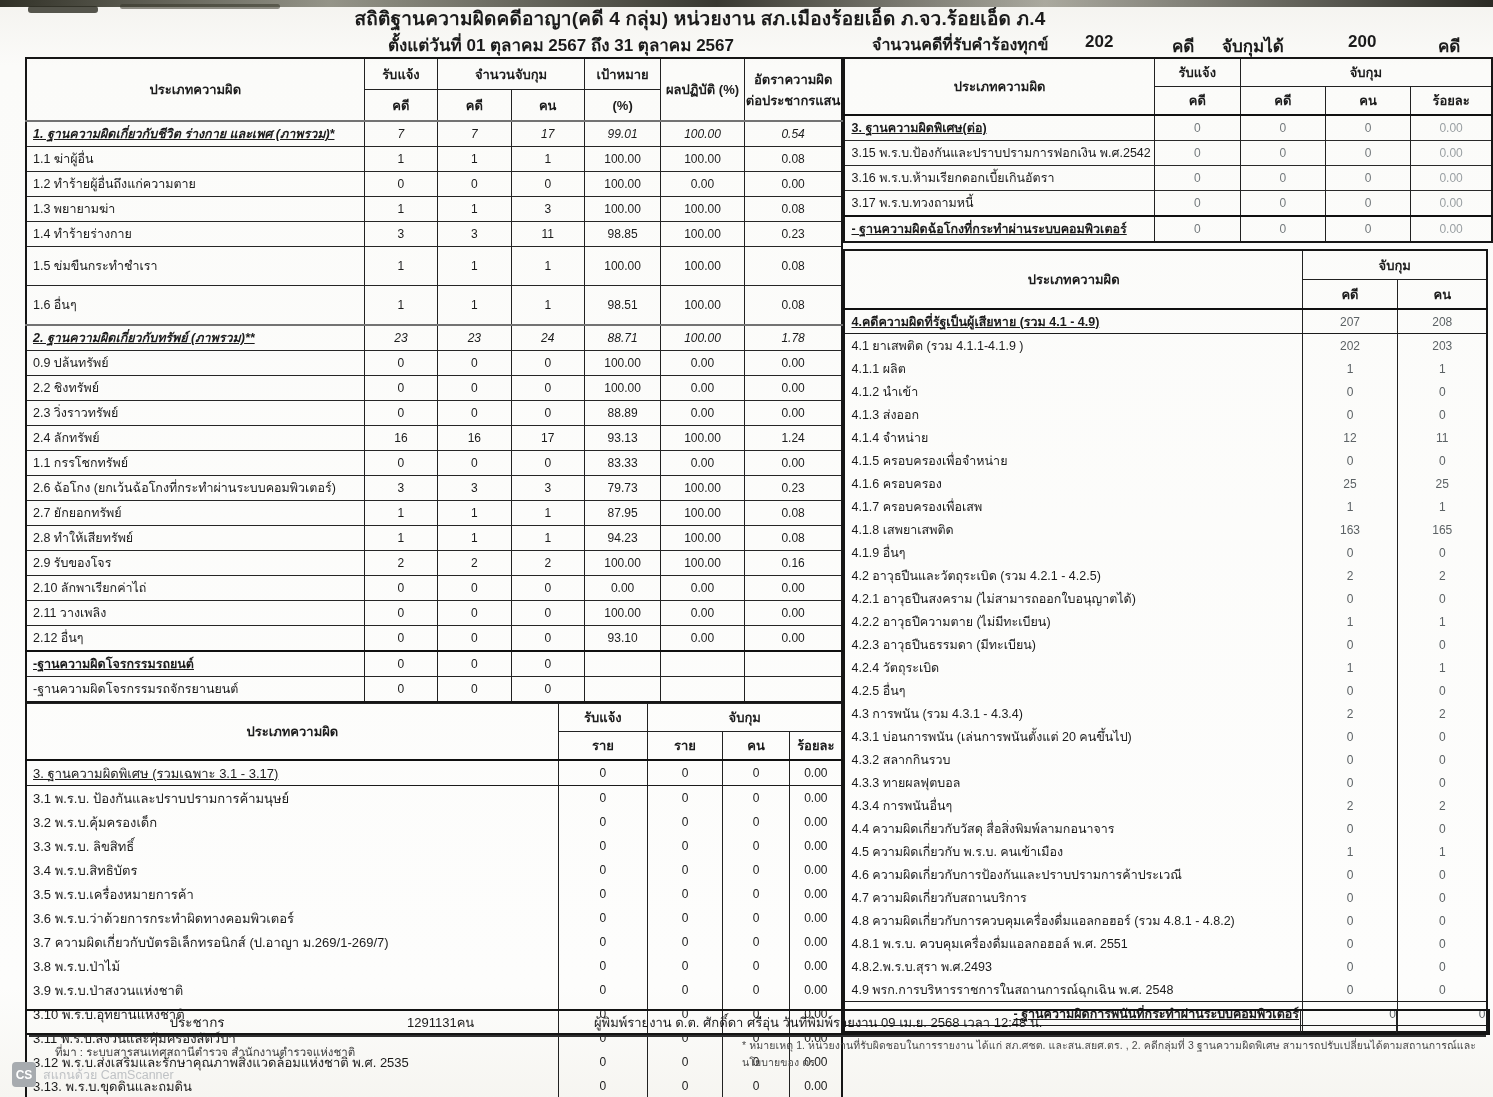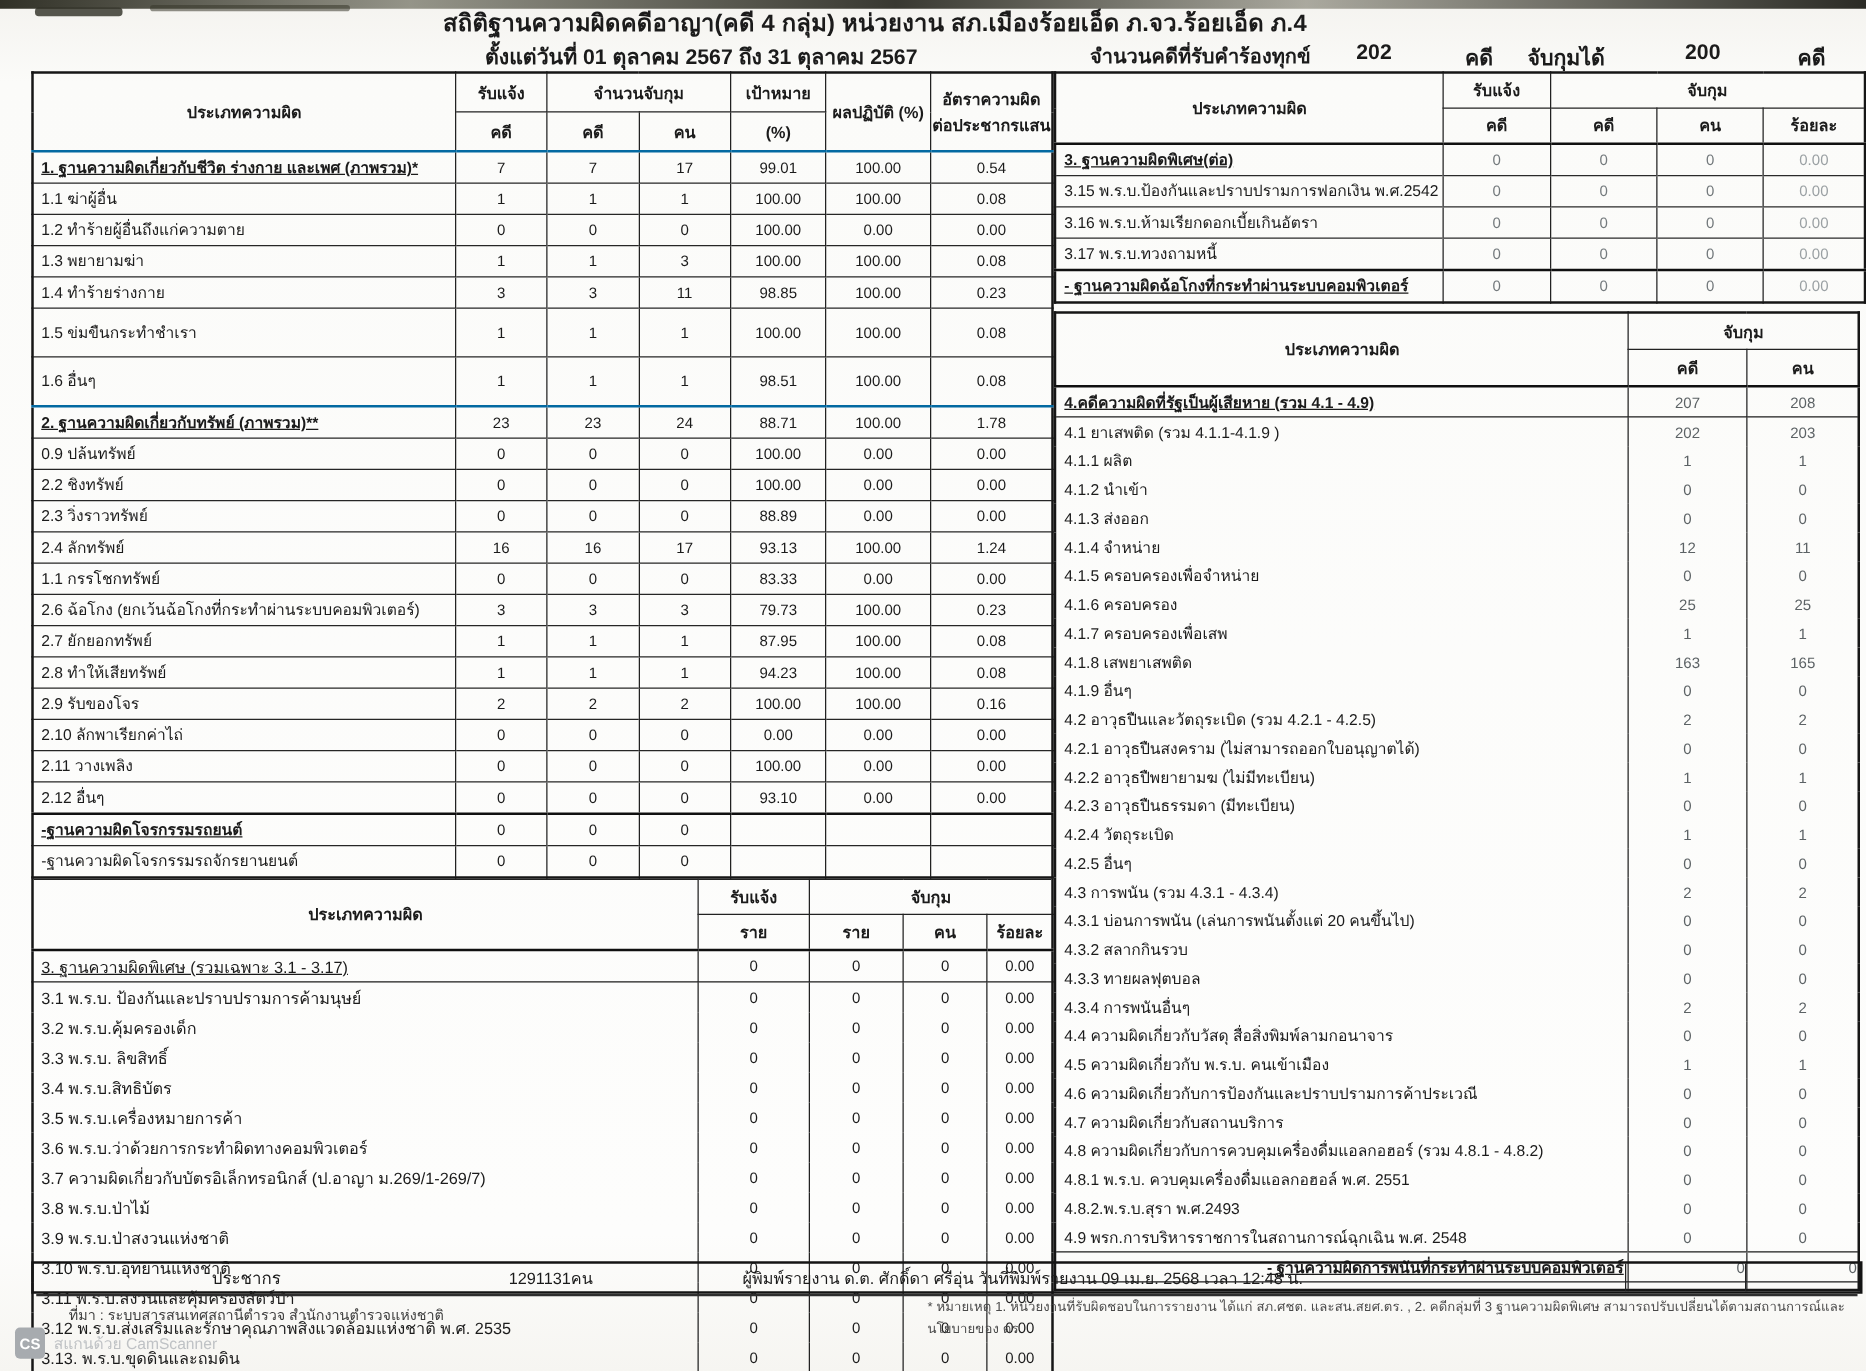--- a/index.html
+++ b/index.html
@@ -30,21 +30,21 @@
   th{font-size:13px;font-weight:700;text-align:center;}
   td.lbl{font-size:12.5px;text-align:left;padding:0 3px 0 6px;}
   td.num{font-size:12px;text-align:center;}
   .tbl{border:2px solid #161616;}
   .tbl th{border:1px solid #222;}
   .tbl td{border-left:1px solid #222;border-right:1px solid #222;}
 
   
   .tbl-a td{border-top:1px solid #262626;height:22px;}
   .tbl-a tr.tall td{height:36px;}
-  .tbl-a tr.sec td{border-top:2px solid #0369a1;}
+  .tbl-a tr.sec td{border-top:2px solid #737373;font-style:italic;}
   .tbl-a tr.sec2 td{border-top:2px solid #101010;}
   .tbl-a tr.sec td.lbl{font-weight:700;text-decoration:underline;}
   .tbl-a tr.sec2 td.lbl{font-weight:600;text-decoration:underline;}
   .tbl-a th{height:28px;}
 
   
   .tbl-b{border-top:none;}
   .tbl-b td{height:22px;}
   .tbl-b th{height:25px;}
   .tbl-b td.lbl{font-size:13px;}
@@ -609,21 +609,21 @@
             <td class="lbl">4.2 อาวุธปืนและวัตถุระเบิด (รวม 4.2.1 - 4.2.5)</td>
             <td class="num">2</td>
             <td class="num">2</td>
           </tr>
           <tr>
             <td class="lbl">4.2.1 อาวุธปืนสงคราม (ไม่สามารถออกใบอนุญาตได้)</td>
             <td class="num">0</td>
             <td class="num">0</td>
           </tr>
           <tr>
-            <td class="lbl">4.2.2 อาวุธปืพยายามฆ (ไม่มีทะเบียน)</td>
+            <td class="lbl">4.2.2 อาวุธปืความตาย (ไม่มีทะเบียน)</td>
             <td class="num">1</td>
             <td class="num">1</td>
           </tr>
           <tr>
             <td class="lbl">4.2.3 อาวุธปืนธรรมดา (มีทะเบียน)</td>
             <td class="num">0</td>
             <td class="num">0</td>
           </tr>
           <tr>
             <td class="lbl">4.2.4 วัตถุระเบิด</td>

